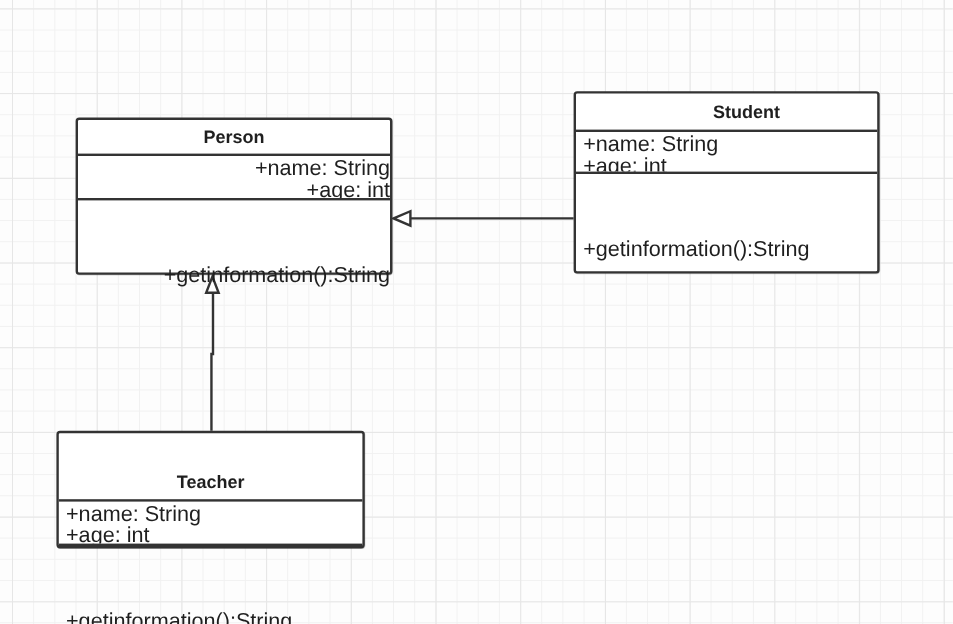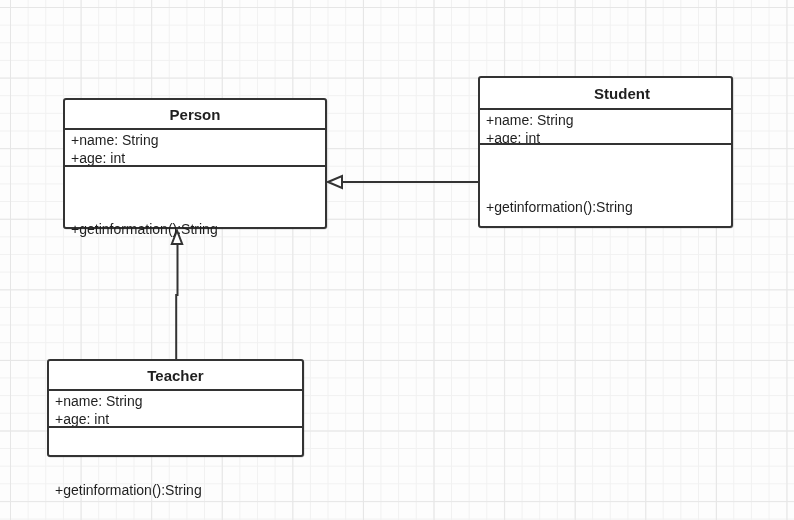--- a/index.html
+++ b/index.html
@@ -60,35 +60,35 @@
     border-bottom: 2px solid var(--border, #333333);
     padding: 1px 0 0 6px;
     overflow: hidden;
   }
   .uml-class .methods {
     padding: 5px 0 0 6px;
     overflow: hidden;
     margin-top: 48px;
   }
   .uml-class .line {
-    font-size: 14px;
+    font-size: 18px;
     line-height: 18px;
     white-space: pre;
   }
   
-  #person  { left: 63px;  top: 98px;  width: 264px; height: 131px; }
+  #person  { left: 63px;  top: 98px;  width: 264px; height: 131px; text-align: right; }
   #person  .title   { height: 30px; }
   #person  .attrs   { height: 37px; }
   #person  .methods { height: 60px; }
   #student { left: 478px; top: 76px;  width: 255px; height: 152px; }
   #student .title   { height: 32px; padding-left: 33px; }
   #student .attrs   { height: 35px; }
   #student .methods { height: 81px; }
   #teacher { left: 47px;  top: 359px; width: 257px; height: 98px; }
-  #teacher .title   { height: 30px; }
+  #teacher .title   { height: 30px; margin-top: 27px; }
   #teacher .attrs   { height: 37px; }
   #teacher .methods { height: 27px; }
 </style>
 </head>
 <body>
 
 <div class="canvas">
 
   <svg class="relations" viewBox="0 0 794 520">
     <g>

